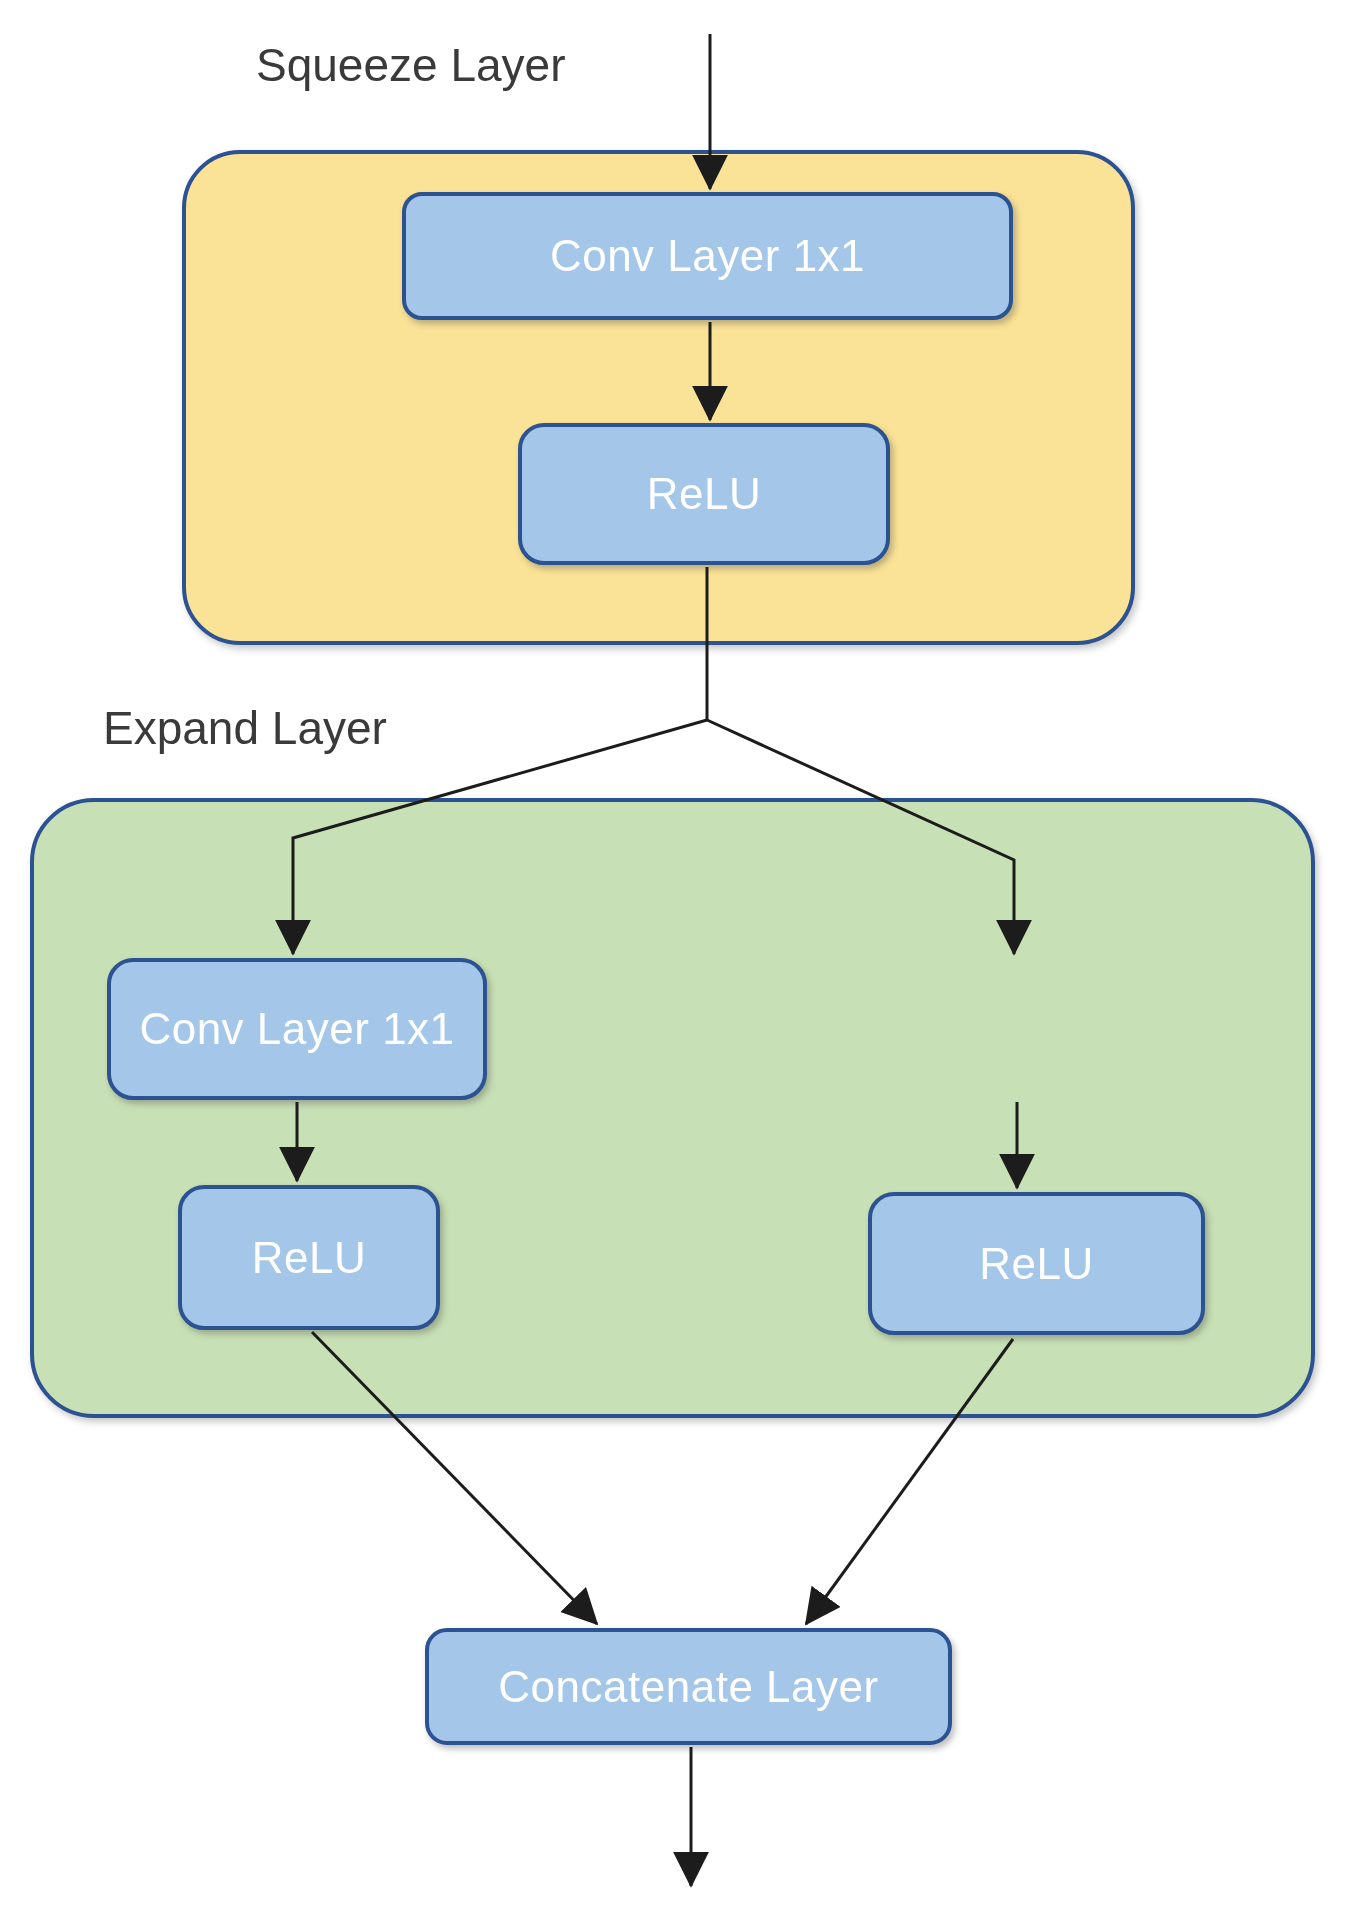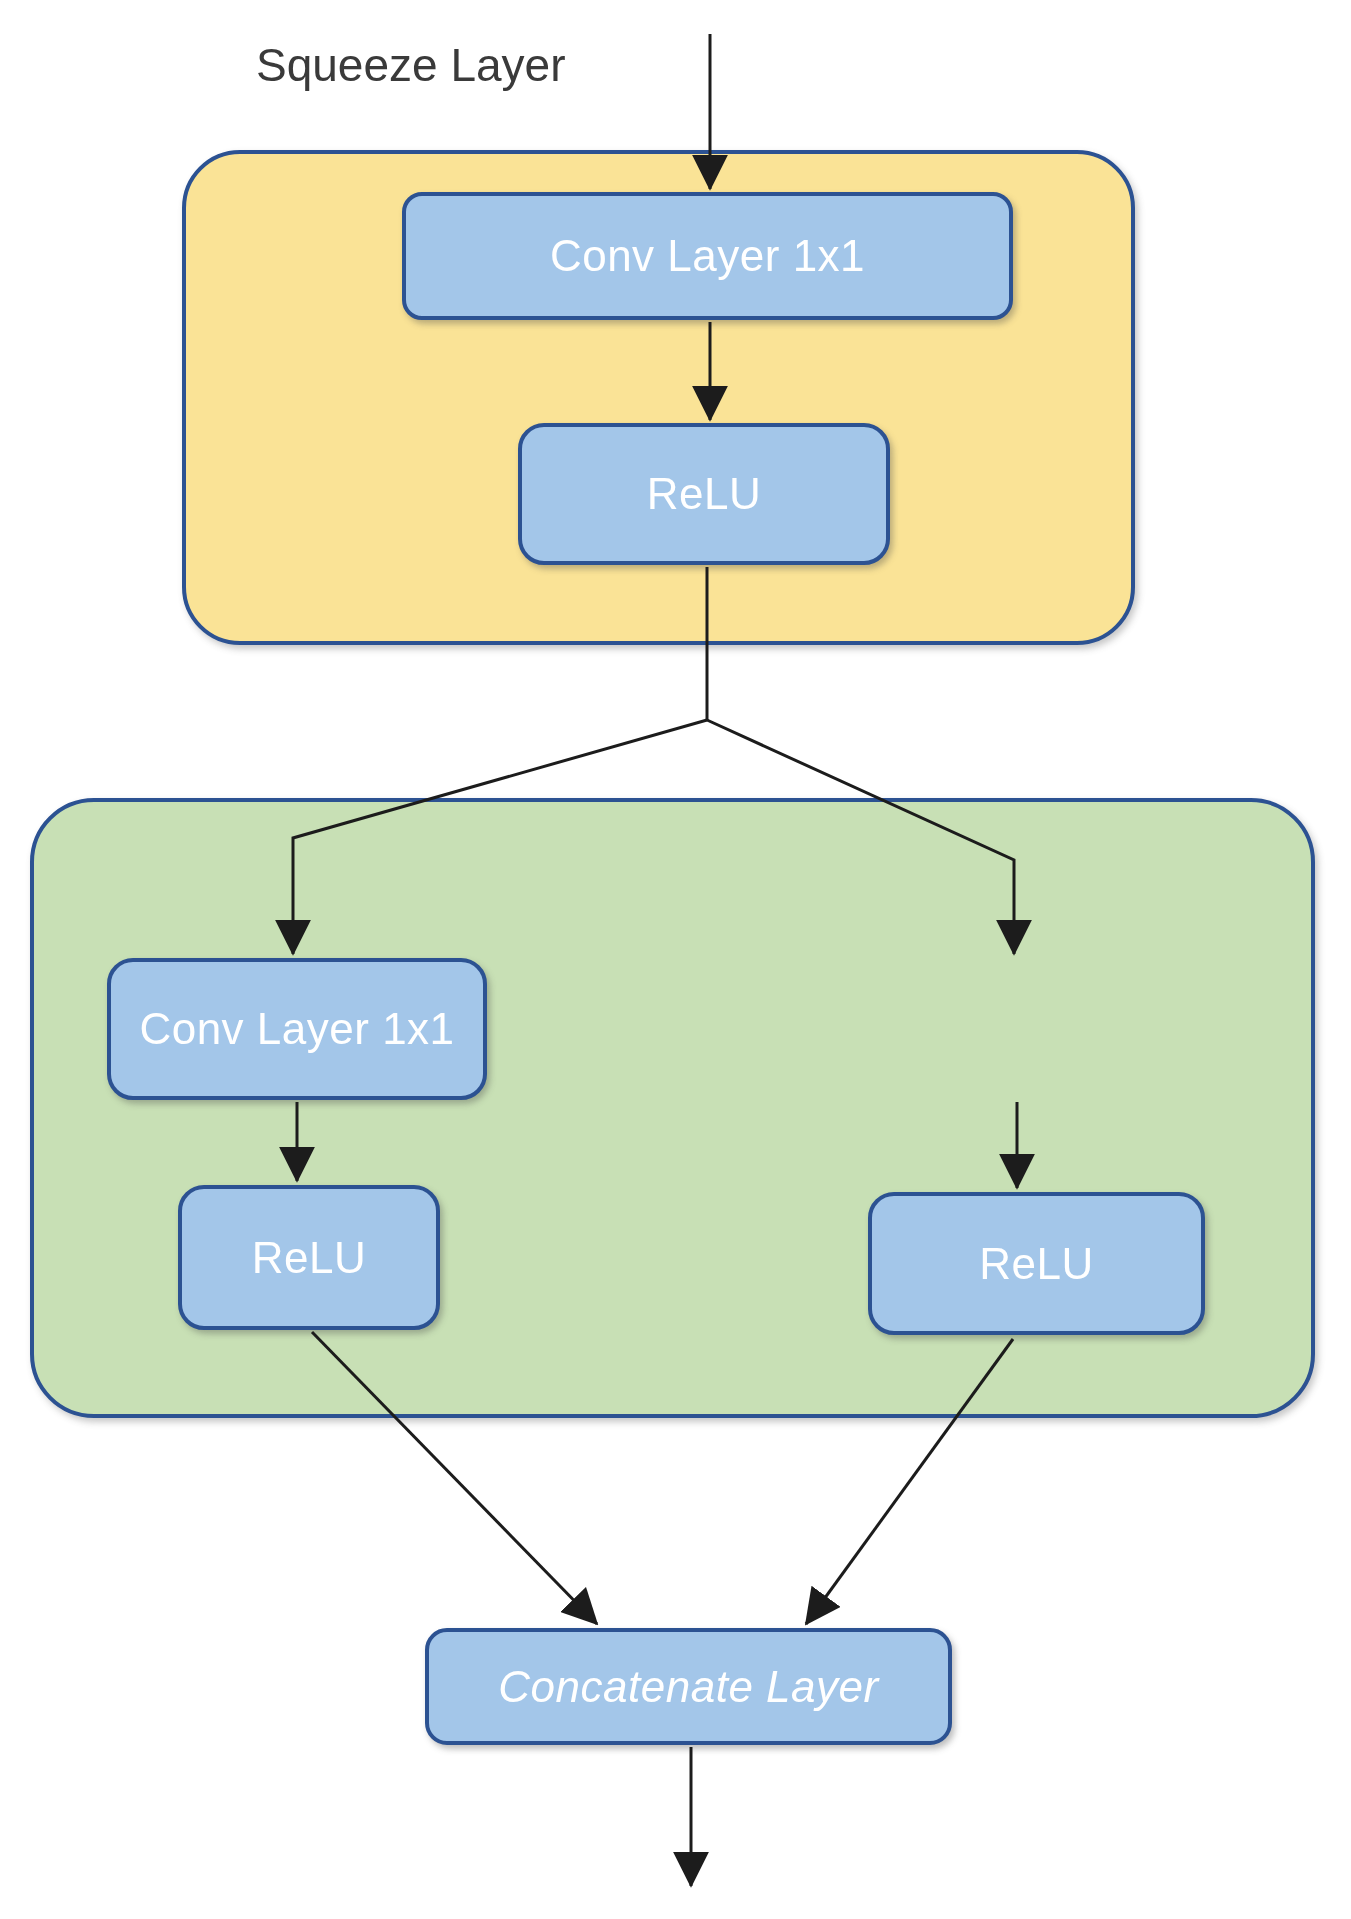--- a/index.html
+++ b/index.html
@@ -72,29 +72,30 @@
 </style>
 </head>
 <body>
 
 <div class="canvas">
 
   <div class="container-box squeeze-box"></div>
   <div class="container-box expand-box"></div>
 
   <div class="section-label" style="left:248px; top:40px;margin-left:8px;">Squeeze Layer</div>
+  <div class="section-label" style="left:103px; top:703px;">Expand Layer</div>
 
   <div class="node" style="left:402px; top:192px; width:611px; height:128px; border-radius:20px;">Conv Layer 1x1</div>
   <div class="node" style="left:518px; top:423px; width:372px; height:142px;">ReLU</div>
 
   <div class="node" style="left:107px; top:958px; width:380px; height:142px;">Conv Layer 1x1</div>
   <div class="node" style="left:178px; top:1185px; width:262px; height:145px;">ReLU</div>
   <div class="node" style="left:868px; top:1192px; width:337px; height:143px;">ReLU</div>
 
-  <div class="node" style="left:425px; top:1628px; width:527px; height:117px; border-radius:22px;font-style:italic;">Concatenate Layer</div>
+  <div class="node" style="left:425px; top:1628px; width:527px; height:117px; border-radius:22px;">Concatenate Layer</div>
 
   <svg class="wires" viewBox="0 0 1351 1919">
     <defs>
       <marker id="ah" viewBox="0 0 10 10" refX="9.5" refY="5" markerWidth="12" markerHeight="12" orient="auto-start-reverse">
         <path d="M 0 0 L 10 5 L 0 10 z"></path>
       </marker>
     </defs>
     <path class="edge" d="M 710 34 V 189" marker-end="url(#ah)"></path>
     <path class="edge" d="M 710 322 V 420" marker-end="url(#ah)"></path>
     <path class="edge" d="M 707 567 V 720"></path>

